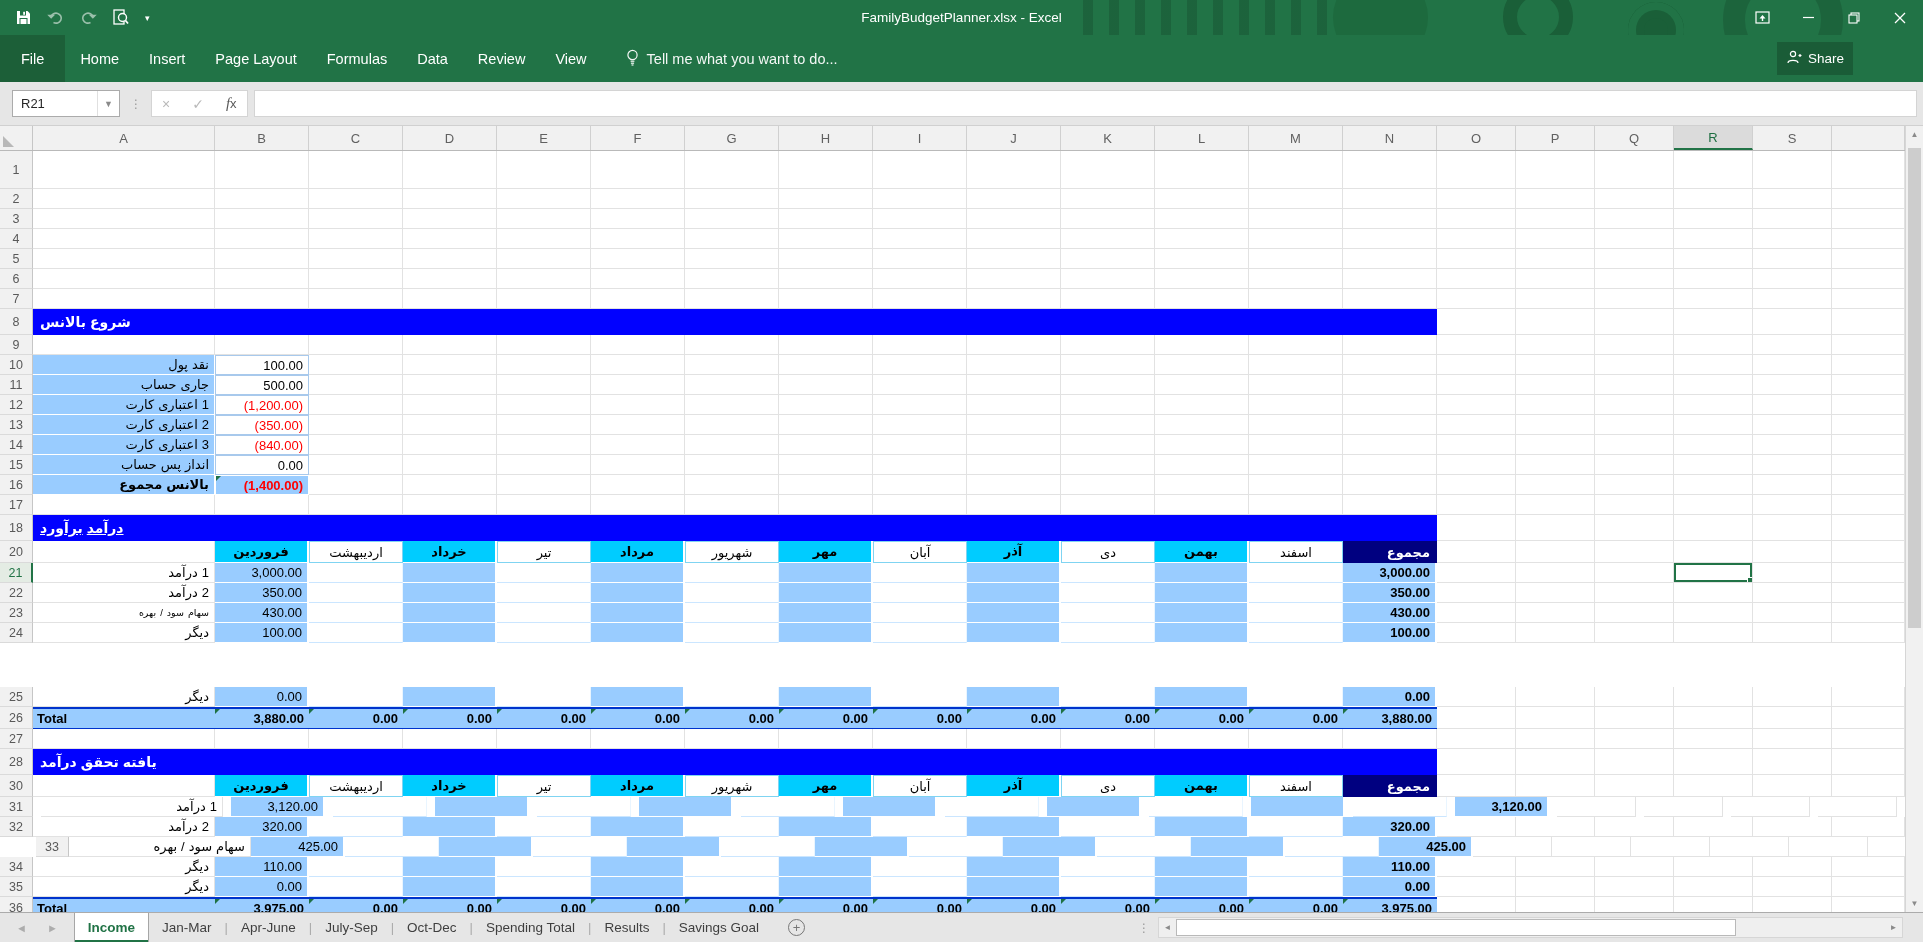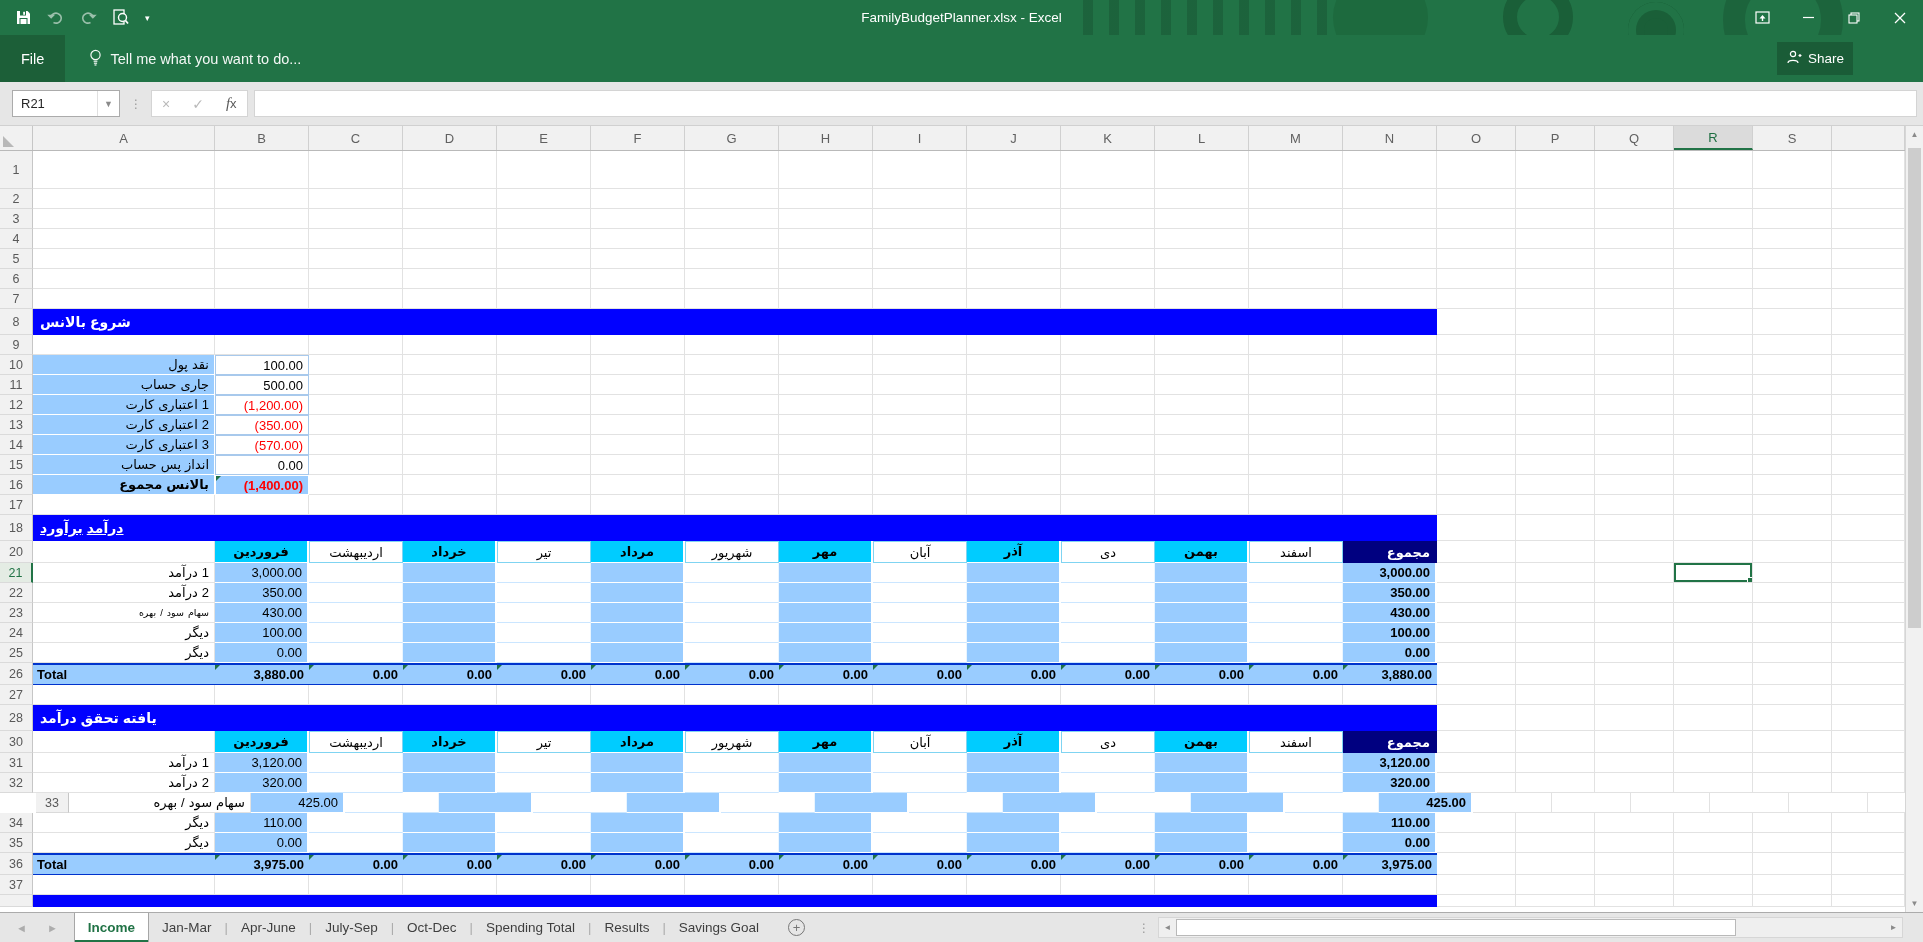--- a/index.html
+++ b/index.html
@@ -165,20 +165,29 @@
         <svg width="12" height="12" viewBox="0 0 12 12">
             <line x1="1" y1="1" x2="11" y2="11" stroke="#fff" stroke-width="1.3"></line>
             <line x1="11" y1="1" x2="1" y2="11" stroke="#fff" stroke-width="1.3"></line>
           </svg>
       </span>
     </div>
   </div>
 
   <div class="menubar">
     <div class="file-tab">File</div>
+    <div class="ribbon-tabs" id="ribbonTabs">
+        <div class="ribbon-tab">Home</div>
+        <div class="ribbon-tab">Insert</div>
+        <div class="ribbon-tab">Page Layout</div>
+        <div class="ribbon-tab">Formulas</div>
+        <div class="ribbon-tab">Data</div>
+        <div class="ribbon-tab">Review</div>
+        <div class="ribbon-tab">View</div>
+      </div>
     <div class="tellme">
       <span>
         <svg width="13" height="17" viewBox="0 0 13 17">
             <circle cx="6.5" cy="6" r="4.6" fill="none" stroke="#fff" stroke-width="1.2"></circle>
             <line x1="4.6" y1="12.2" x2="8.4" y2="12.2" stroke="#fff" stroke-width="1.2"></line>
             <line x1="4.9" y1="14.2" x2="8.1" y2="14.2" stroke="#fff" stroke-width="1.2"></line>
             <line x1="5.5" y1="16" x2="7.5" y2="16" stroke="#fff" stroke-width="1.2"></line>
           </svg>
       </span>
       <span>Tell me what you want to do...</span>
@@ -553,21 +562,21 @@
           </div>
           <div class="row" style="height: 20px;">
             <div class="rn">14</div>
             <div class="c ablue" style="width: 182px; flex: 0 0 182px;">
               <span class="fa">
                 <span dir="rtl">کارت</span>
                 <span dir="rtl">اعتباری</span>
                 <span dir="rtl">3</span>
               </span>
             </div>
-            <div class="c bval neg" style="width: 94px; flex: 0 0 94px;">(570.00)</div>
+            <div class="c bval neg" style="width: 94px; flex: 0 0 94px;">(840.00)</div>
             <div class="c g" style="width: 94px; flex: 0 0 94px;"></div>
             <div class="c g" style="width: 94px; flex: 0 0 94px;"></div>
             <div class="c g" style="width: 94px; flex: 0 0 94px;"></div>
             <div class="c g" style="width: 94px; flex: 0 0 94px;"></div>
             <div class="c g" style="width: 94px; flex: 0 0 94px;"></div>
             <div class="c g" style="width: 94px; flex: 0 0 94px;"></div>
             <div class="c g" style="width: 94px; flex: 0 0 94px;"></div>
             <div class="c g" style="width: 94px; flex: 0 0 94px;"></div>
             <div class="c g" style="width: 94px; flex: 0 0 94px;"></div>
             <div class="c g" style="width: 94px; flex: 0 0 94px;"></div>
@@ -858,21 +867,21 @@
             <div class="c dcy" style="width: 94px; flex: 0 0 94px;"></div>
             <div class="c dwh" style="width: 94px; flex: 0 0 94px;"></div>
             <div class="c dcy val bold" style="width: 94px; flex: 0 0 94px;">100.00</div>
             <div class="c g" style="width: 79px; flex: 0 0 79px;"></div>
             <div class="c g" style="width: 79px; flex: 0 0 79px;"></div>
             <div class="c g" style="width: 79px; flex: 0 0 79px;"></div>
             <div class="c g" style="width: 79px; flex: 0 0 79px;"></div>
             <div class="c g" style="width: 79px; flex: 0 0 79px;"></div>
             <div class="c g" style="width: 73px; flex: 0 0 73px;"></div>
           </div>
-          <div class="row" style="height: 20px;">
+          <div class="row" style="height: 20px; margin-top: 44px;">
             <div class="rn">25</div>
             <div class="c ilbl" style="width: 182px; flex: 0 0 182px;">
               <span class="fa">
                 <span dir="rtl">دیگر</span>
               </span>
             </div>
             <div class="c dcy val" style="width: 94px; flex: 0 0 94px;">0.00</div>
             <div class="c dwh" style="width: 94px; flex: 0 0 94px;"></div>
             <div class="c dcy" style="width: 94px; flex: 0 0 94px;"></div>
             <div class="c dwh" style="width: 94px; flex: 0 0 94px;"></div>
@@ -1022,21 +1031,21 @@
                 <span dir="rtl">مجموع</span>
               </span>
             </div>
             <div class="c g" style="width: 79px; flex: 0 0 79px;"></div>
             <div class="c g" style="width: 79px; flex: 0 0 79px;"></div>
             <div class="c g" style="width: 79px; flex: 0 0 79px;"></div>
             <div class="c g" style="width: 79px; flex: 0 0 79px;"></div>
             <div class="c g" style="width: 79px; flex: 0 0 79px;"></div>
             <div class="c g" style="width: 73px; flex: 0 0 73px;"></div>
           </div>
-          <div class="row" style="height: 20px;">
+          <div class="row" style="height: 20px; gap: 8px;">
             <div class="rn">31</div>
             <div class="c ilbl" style="width: 182px; flex: 0 0 182px;">
               <span class="fa">
                 <span dir="rtl">درآمد</span>
                 <span dir="rtl">1</span>
               </span>
             </div>
             <div class="c dcy val" style="width: 94px; flex: 0 0 94px;">3,120.00</div>
             <div class="c dwh" style="width: 94px; flex: 0 0 94px;"></div>
             <div class="c dcy" style="width: 94px; flex: 0 0 94px;"></div>

